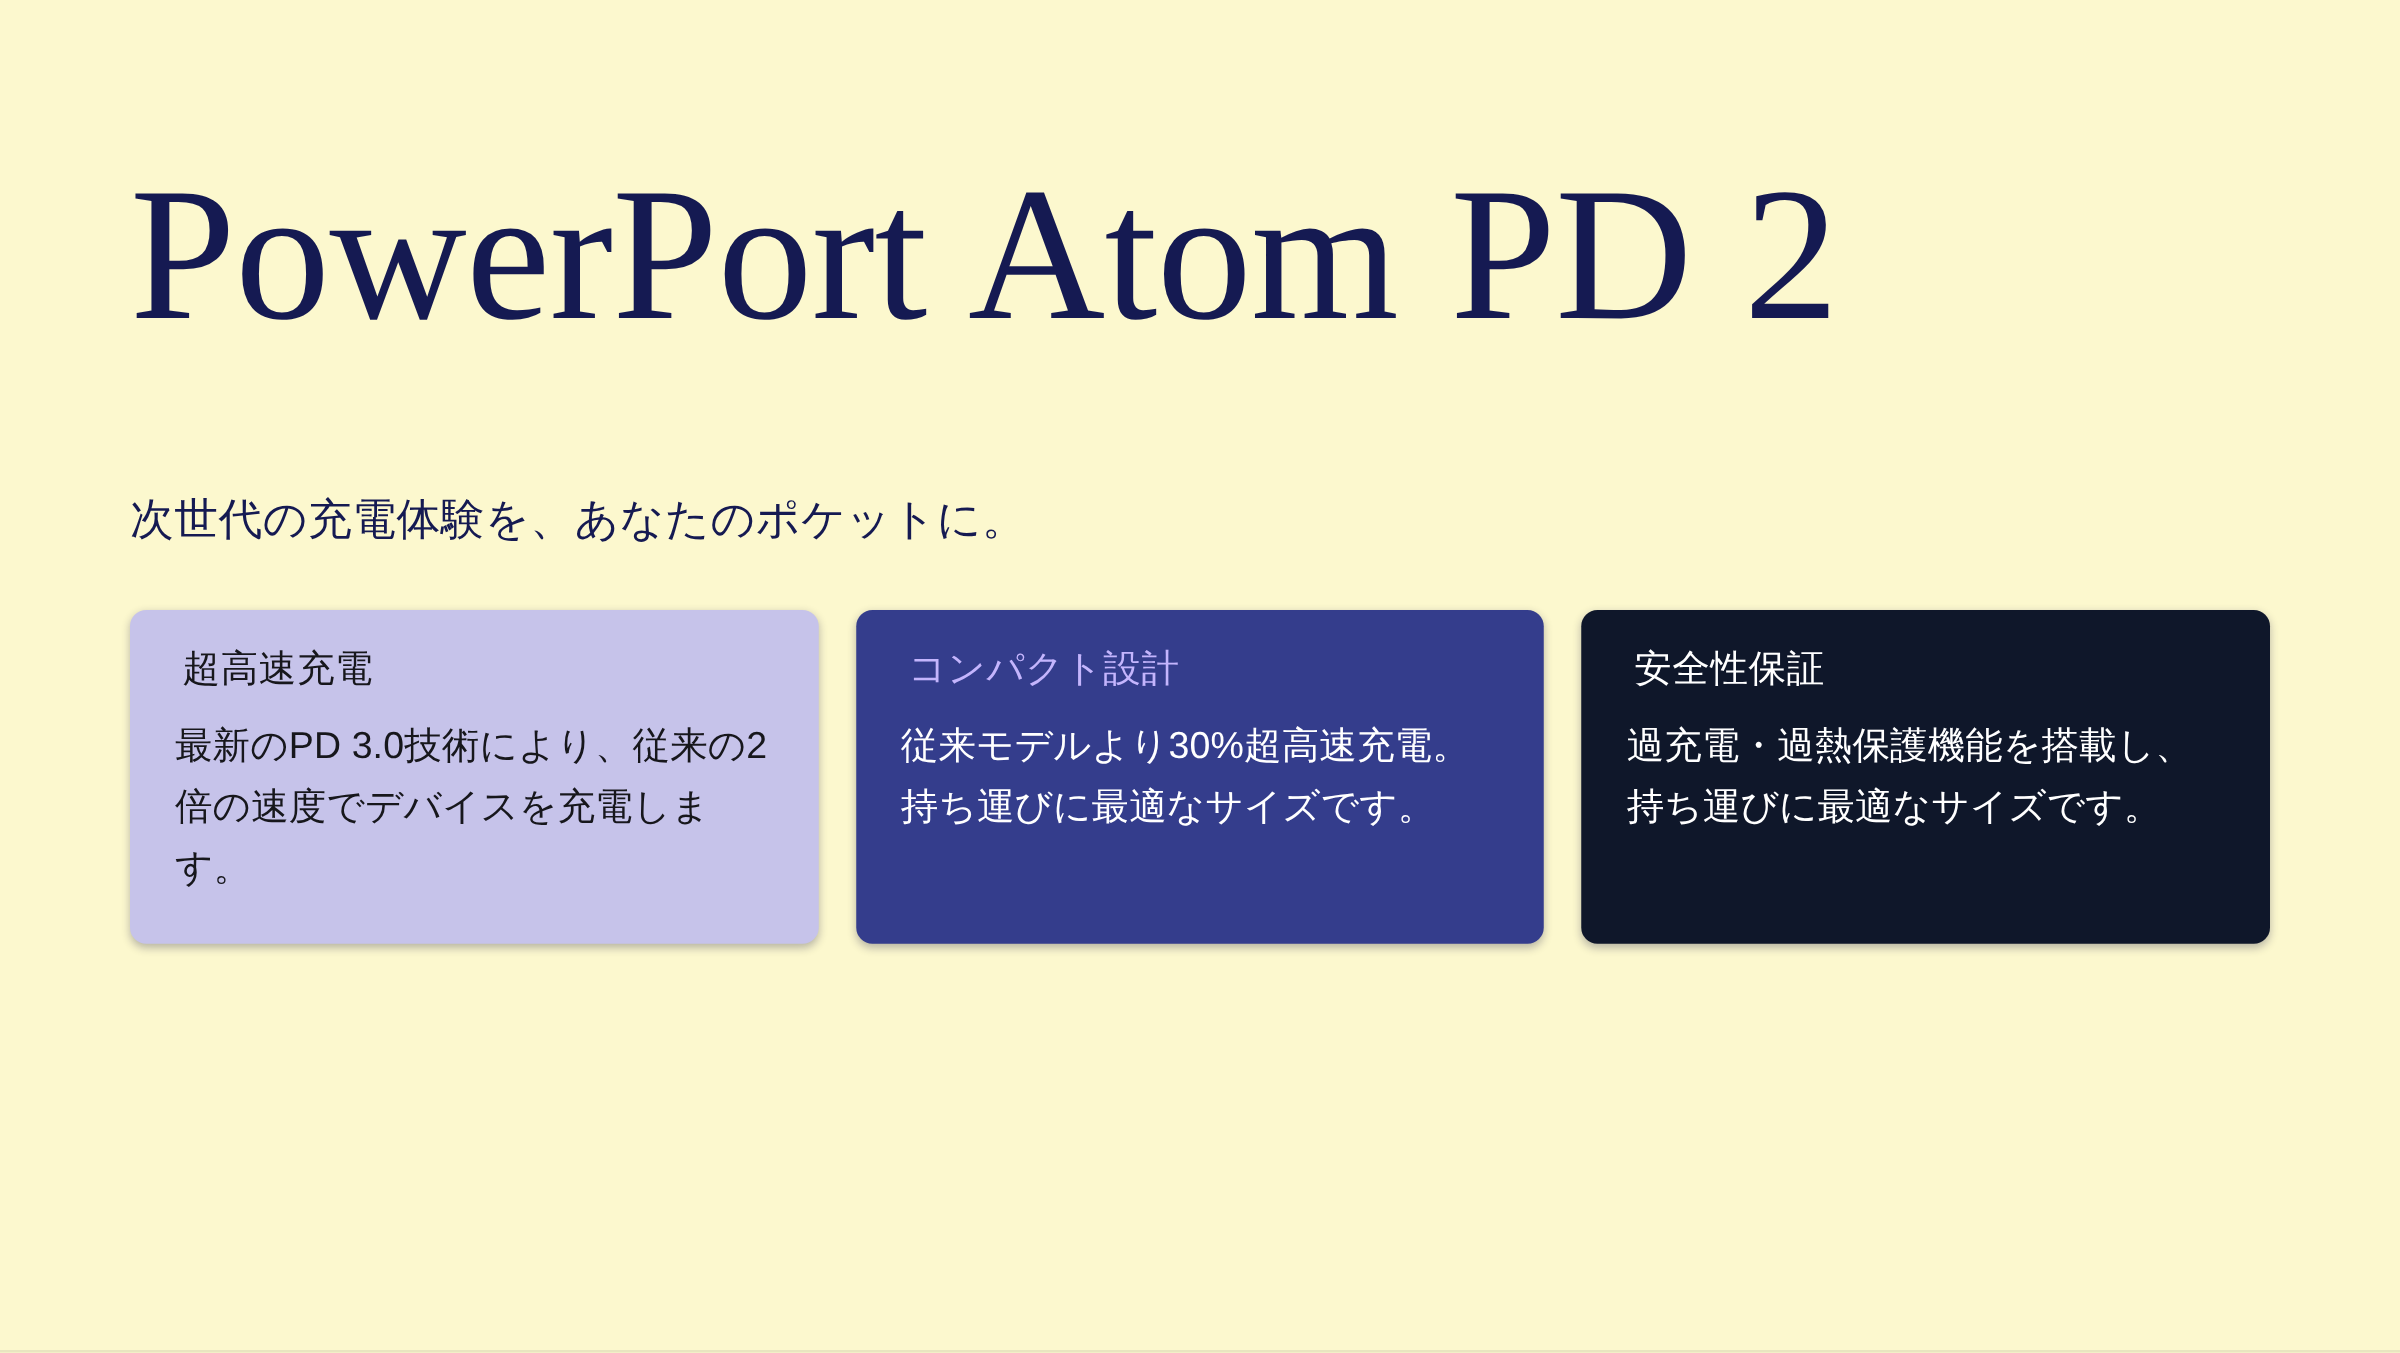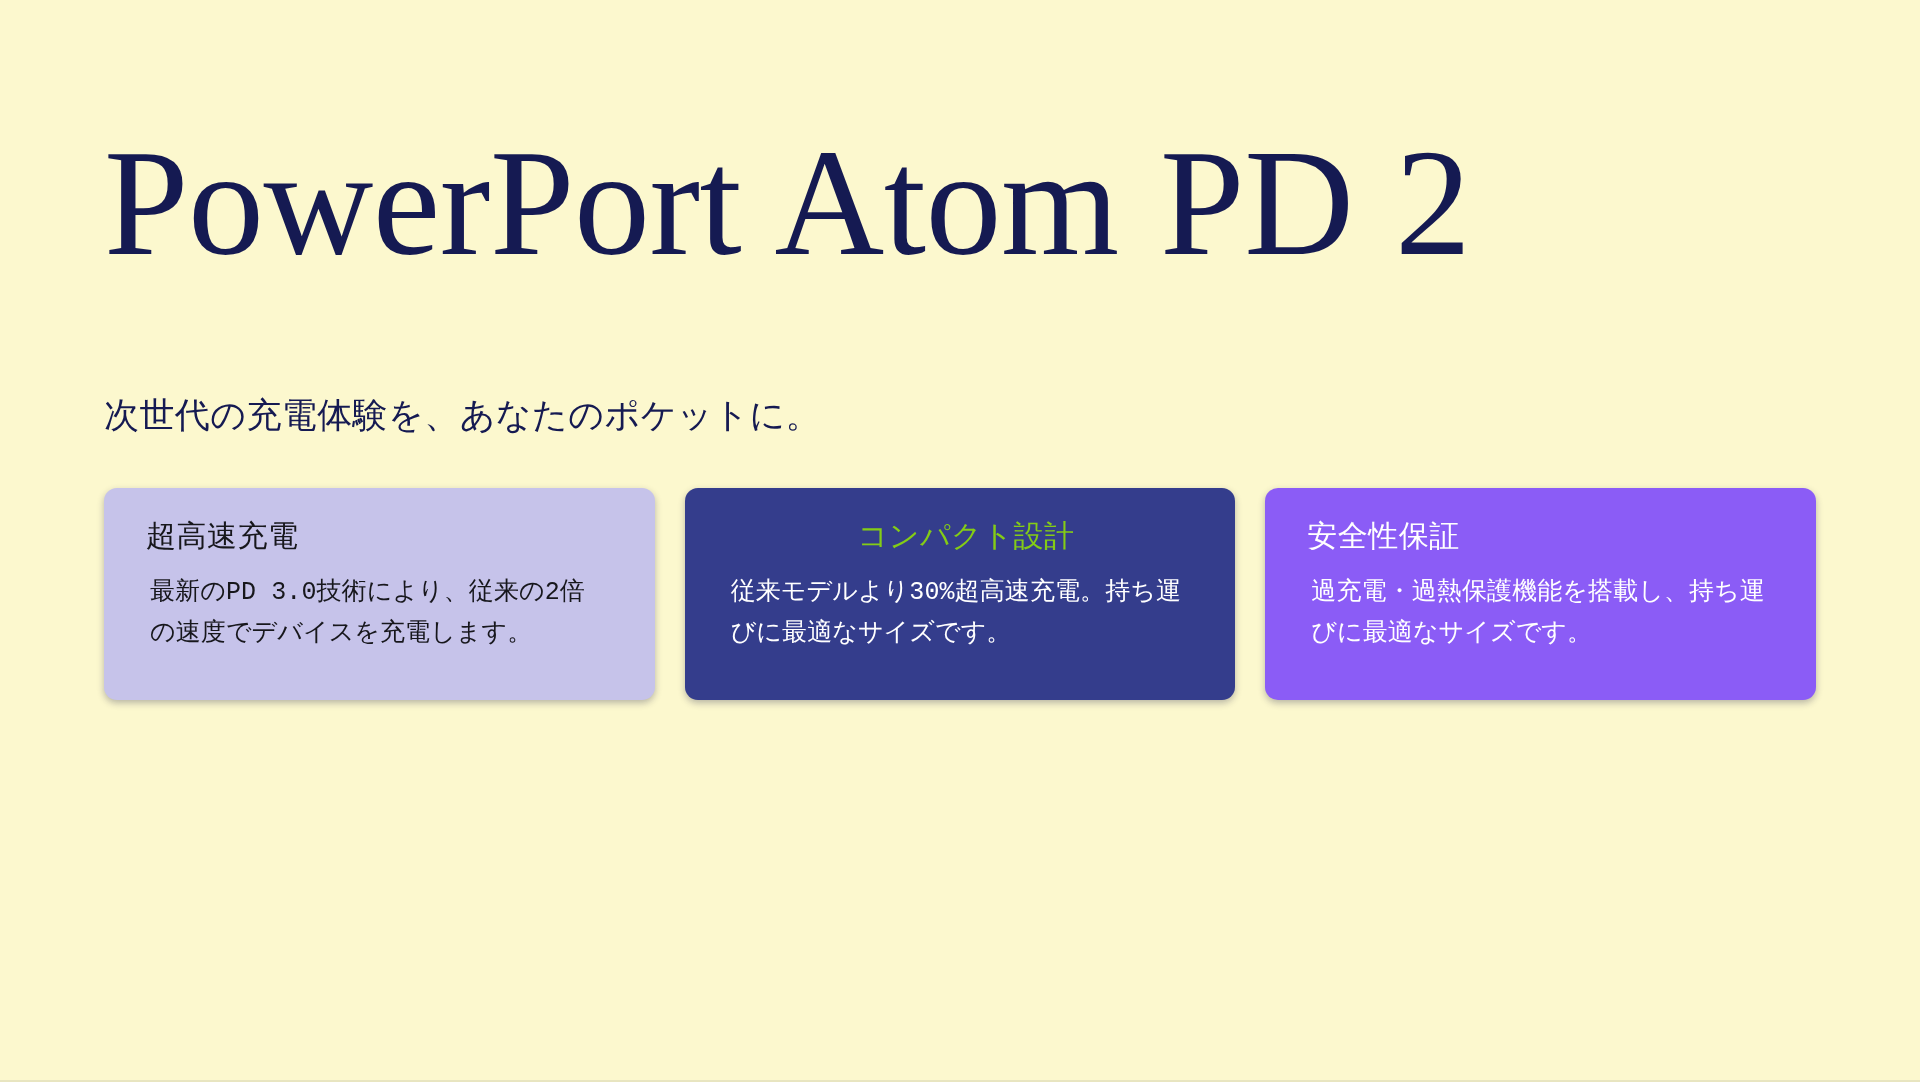--- a/index.html
+++ b/index.html
@@ -70,44 +70,44 @@
   .card-title {
     font-family: "Liberation Sans", "DejaVu Sans", sans-serif;
     font-size: 30px;
     line-height: 1.3;
     font-weight: 400;
     margin: 0 0 18px 12px;
     letter-spacing: 0.5px;
   }
 
   .card-body {
-    font-family: Liberation Mono, monospace;
-    font-size: 25px;
+    font-family: Liberation Sans, sans-serif;
+    font-size: 30px;
     line-height: 1.62;
     font-weight: 400;
-    margin: 16px;
+    margin: 6px;
     letter-spacing: 0.1px;
   }
 
   .card--lavender {
     background: #C6C3EA;
     color: #17171c;
   }
   .card--lavender .card-title { color: #17171c; }
   .card--lavender .card-body  { color: #17171c; }
 
   .card--indigo {
     background: #343D8C;
     color: #ffffff;
   }
-  .card--indigo .card-title { color: #84cc16; text-align: center; }
+  .card--indigo .card-title { color: #c4b5fd; }
   .card--indigo .card-body  { color: #ffffff; }
 
   .card--navy {
-    background: #8b5cf6;
+    background: #0f172a;
     color: #ffffff;
   }
   .card--navy .card-title { color: #ffffff; }
   .card--navy .card-body  { color: #ffffff; }
 </style>
 </head>
 <body>
 
 <div class="page">
 

